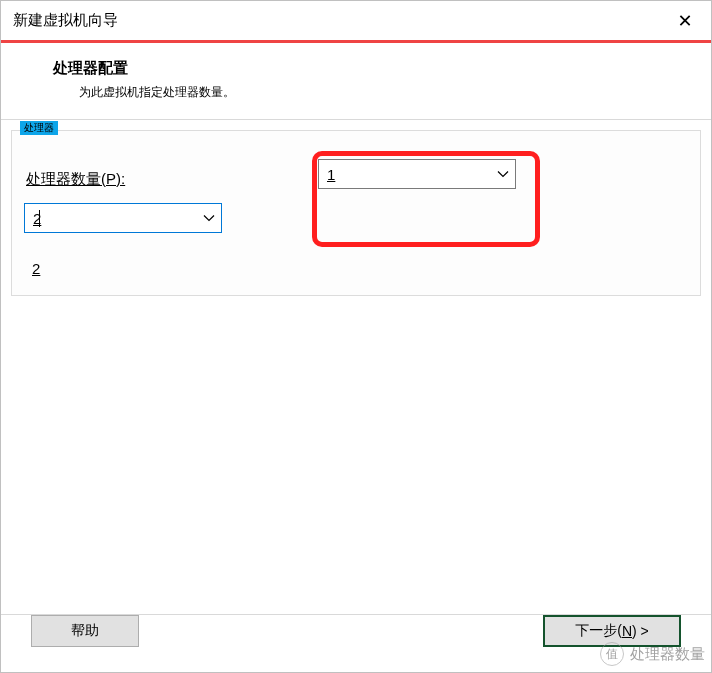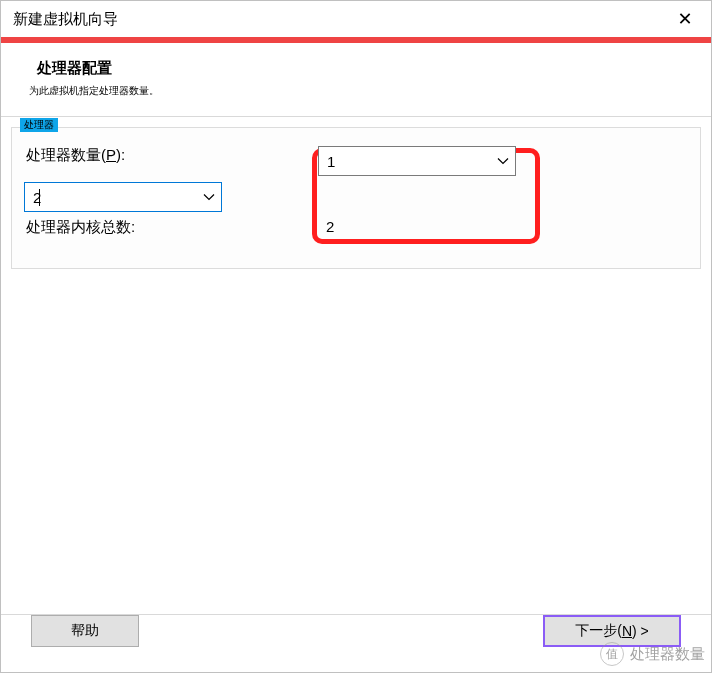--- a/index.html
+++ b/index.html
@@ -17,45 +17,46 @@
       display: flex;
       flex-direction: column;
       position: relative;
     }
     .titlebar {
       height: 42px;
       display: flex;
       align-items: center;
       justify-content: space-between;
       padding: 0 0 0 12px;
-      border-bottom: 6px solid #ef4444;
+      border-bottom: 3px solid #ef4444;
       font-size: 15px;
     }
     .close-btn {
       width: 52px;
       height: 100%;
       display: flex;
       align-items: center;
       justify-content: center;
       cursor: pointer;
       font-size: 18px;
       font-weight: 300;
     }
     .header {
-      padding: 16px 28px 18px 28px;
+      padding: 16px 28px 18px 44px;
       border-bottom: 1px solid #d9d9d9;
     }
     .header-title {
       font-weight: bold;
       font-size: 15px;
       margin-bottom: 6px;
       margin-left: 8px;
     }
     .header-sub {
-      font-size: 10px;
+      font-size: 12px;
+      margin-left: 34px;
     }
     .content {
       flex: 1;
       padding: 10px 10px 0 10px;
       position: relative;
     }
     .group {
       border: 1px solid #dcdcdc;
       background: #fdfdfd;
       padding: 14px 12px 18px 12px;
@@ -64,23 +65,24 @@
     .group-title {
       position: absolute;
       top: -10px;
       left: 8px;
       background: #0ea5e9;
       padding: 0 4px;
       font-size: 10px;
     }
     .row {
       display: flex;
-      align-items: flex-start;
-      margin-top: 4px;
+      align-items: flex-end;
+      margin-top: 12px;
       height: 32px;
+      text-decoration: underline;
     }
     .row-label {
       width: 294px;
       font-size: 15px;
       padding-left: 2px;
     }
     .ul { text-decoration: underline; }
     .combo {
       width: 198px;
       height: 30px;
@@ -134,21 +136,21 @@
       border: 1px solid #adadad;
       background: #e1e1e1;
       display: flex;
       align-items: center;
       justify-content: center;
       font-size: 14px;
       cursor: pointer;
       padding: 0 10px;
     }
     .btn.default {
-      border: 2px solid #8b5cf6;
+      border: 2px solid #14532d;
       min-width: 138px;
       margin-left: 39px;
     }
     .watermark {
       position: absolute;
       right: 6px;
       bottom: 6px;
       display: flex;
       align-items: center;
       gap: 6px;
@@ -207,21 +209,20 @@
           <span class="val"><span>2</span><span class="cursor"></span></span>
           <span class="chev">
             <svg viewBox="0 0 12 12">
                 <path d="M1 3.5 L6 8.5 L11 3.5" stroke="#000" stroke-width="1.2" fill="none"></path>
               </svg>
           </span>
         </div>
       </div>
 
       <div class="row">
-        <div class="row-label">处理器内核总数:</div>
         <div class="static-val">2</div>
       </div>
     </div>
   </div>
 
   <div class="footer">
     <div class="btn">
       <span>帮助</span>
     </div>
     <div class="spacer"></div>

